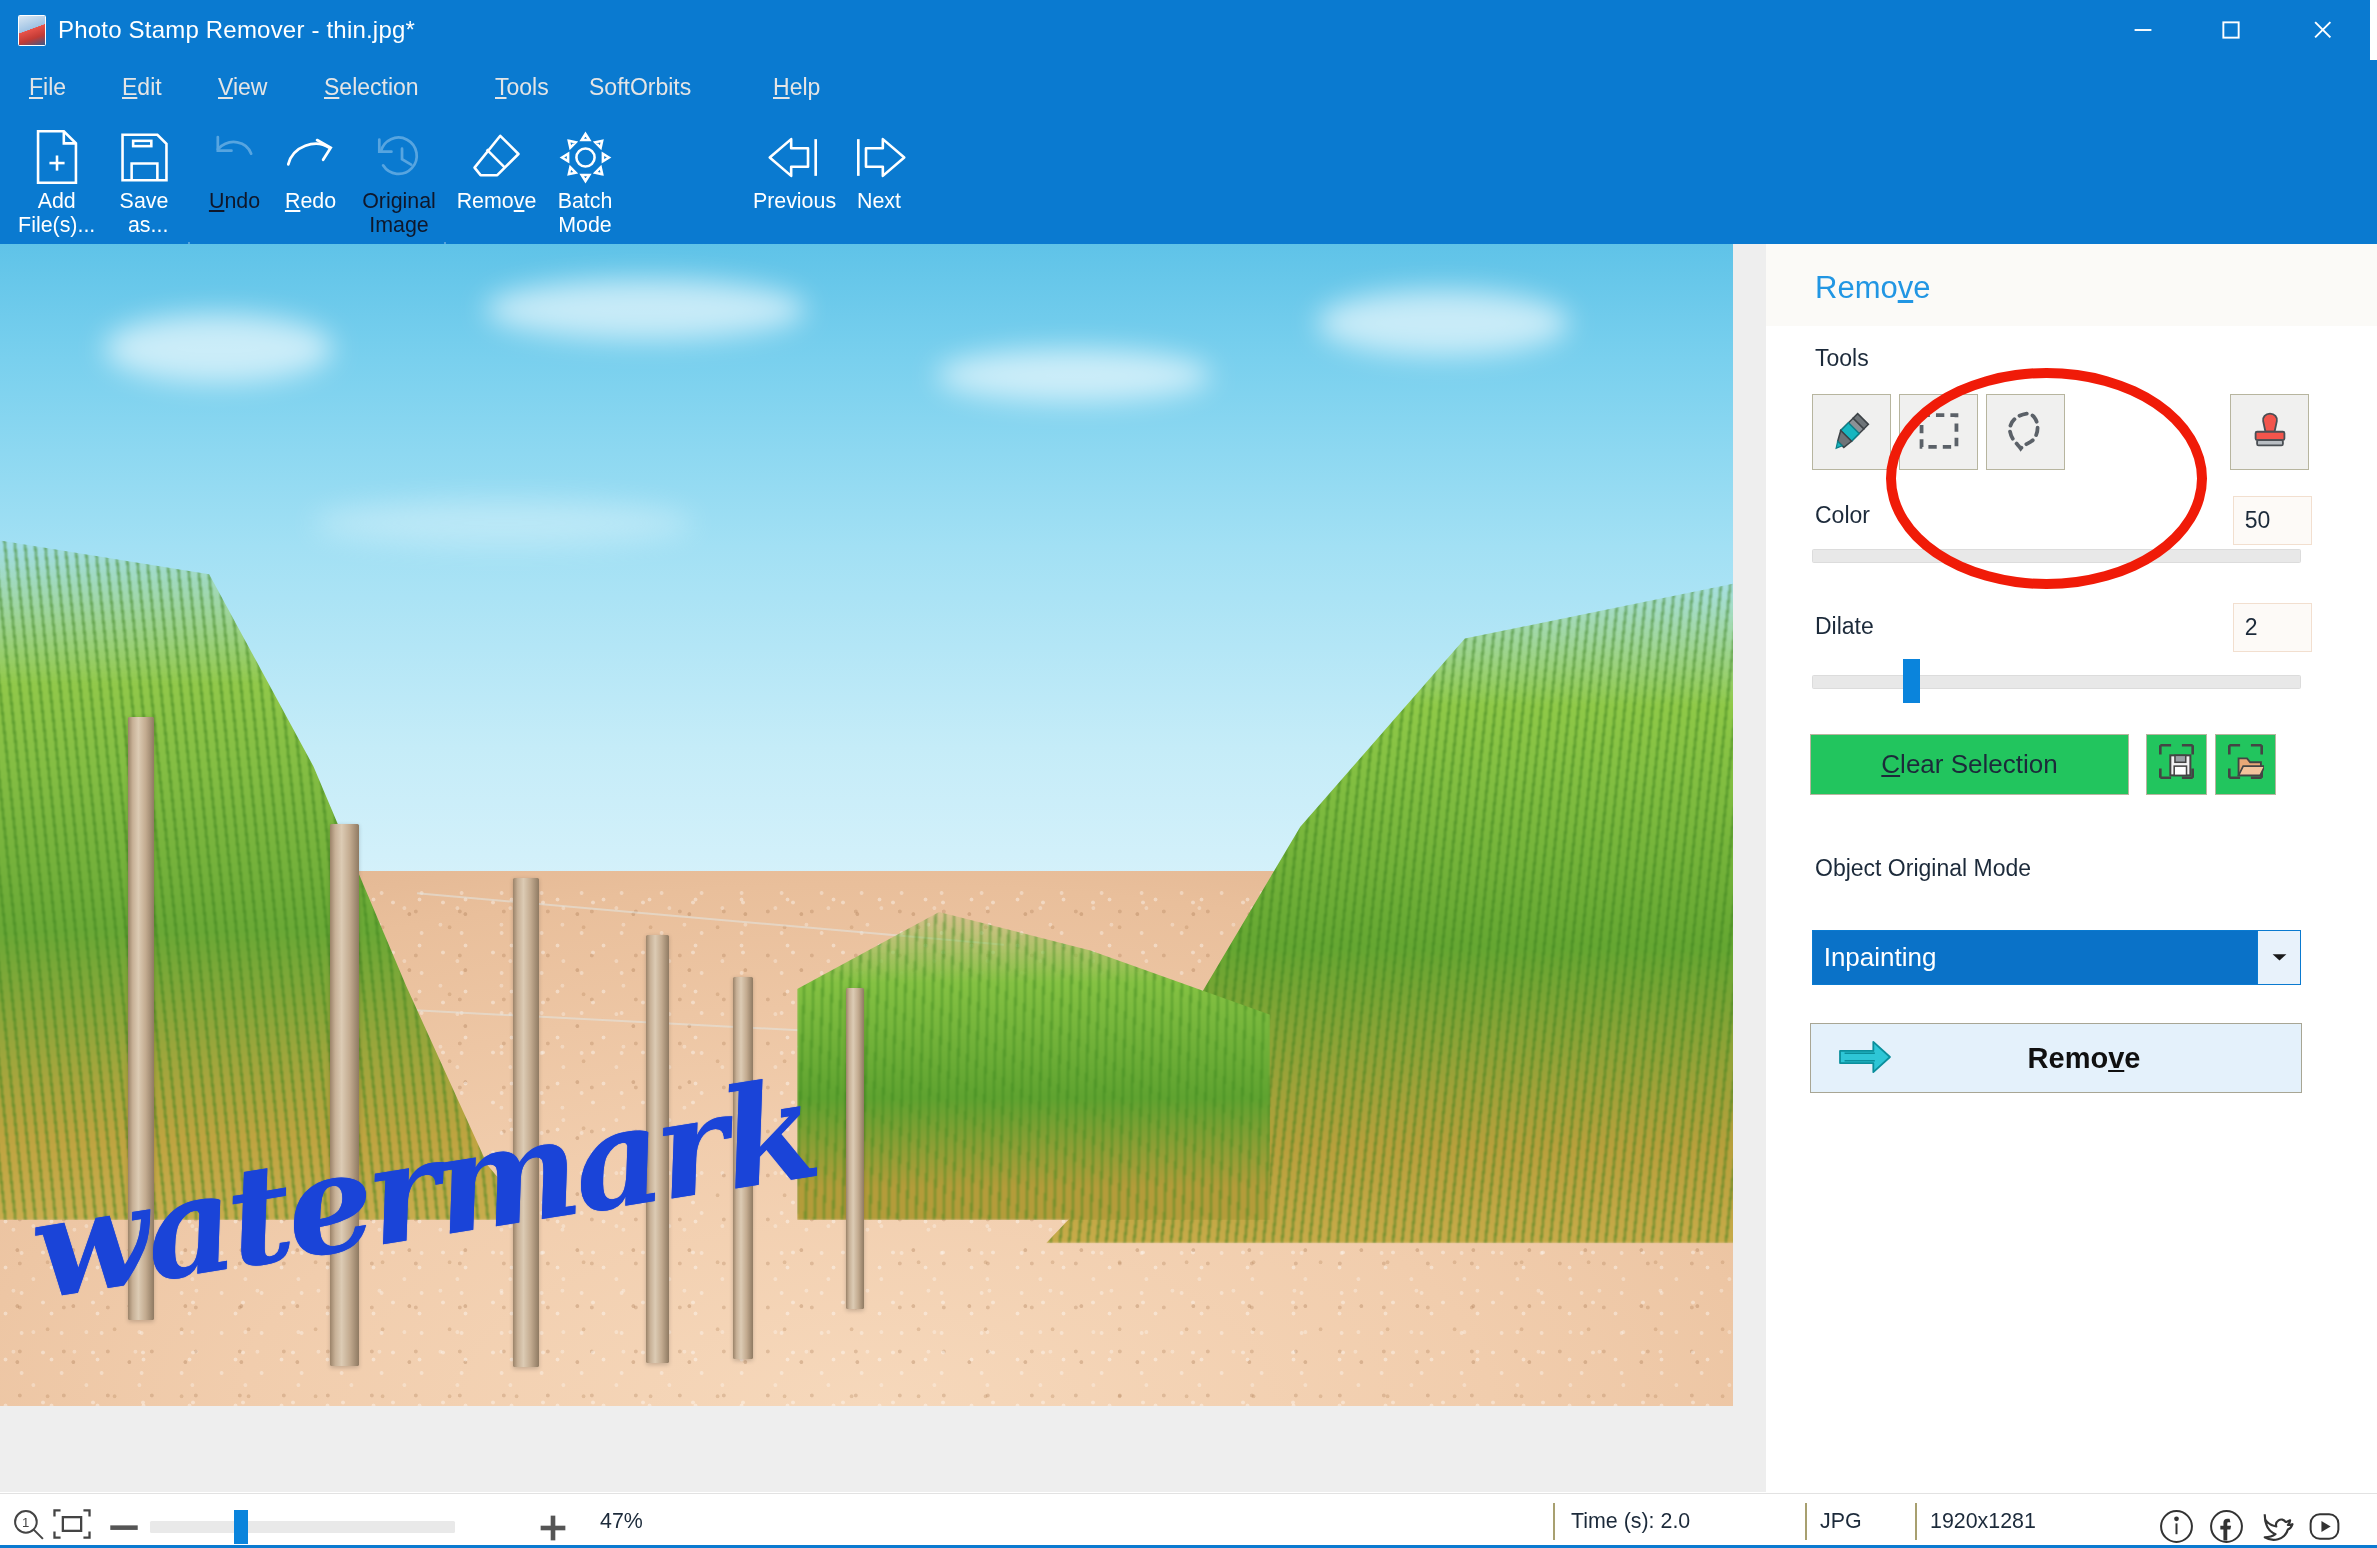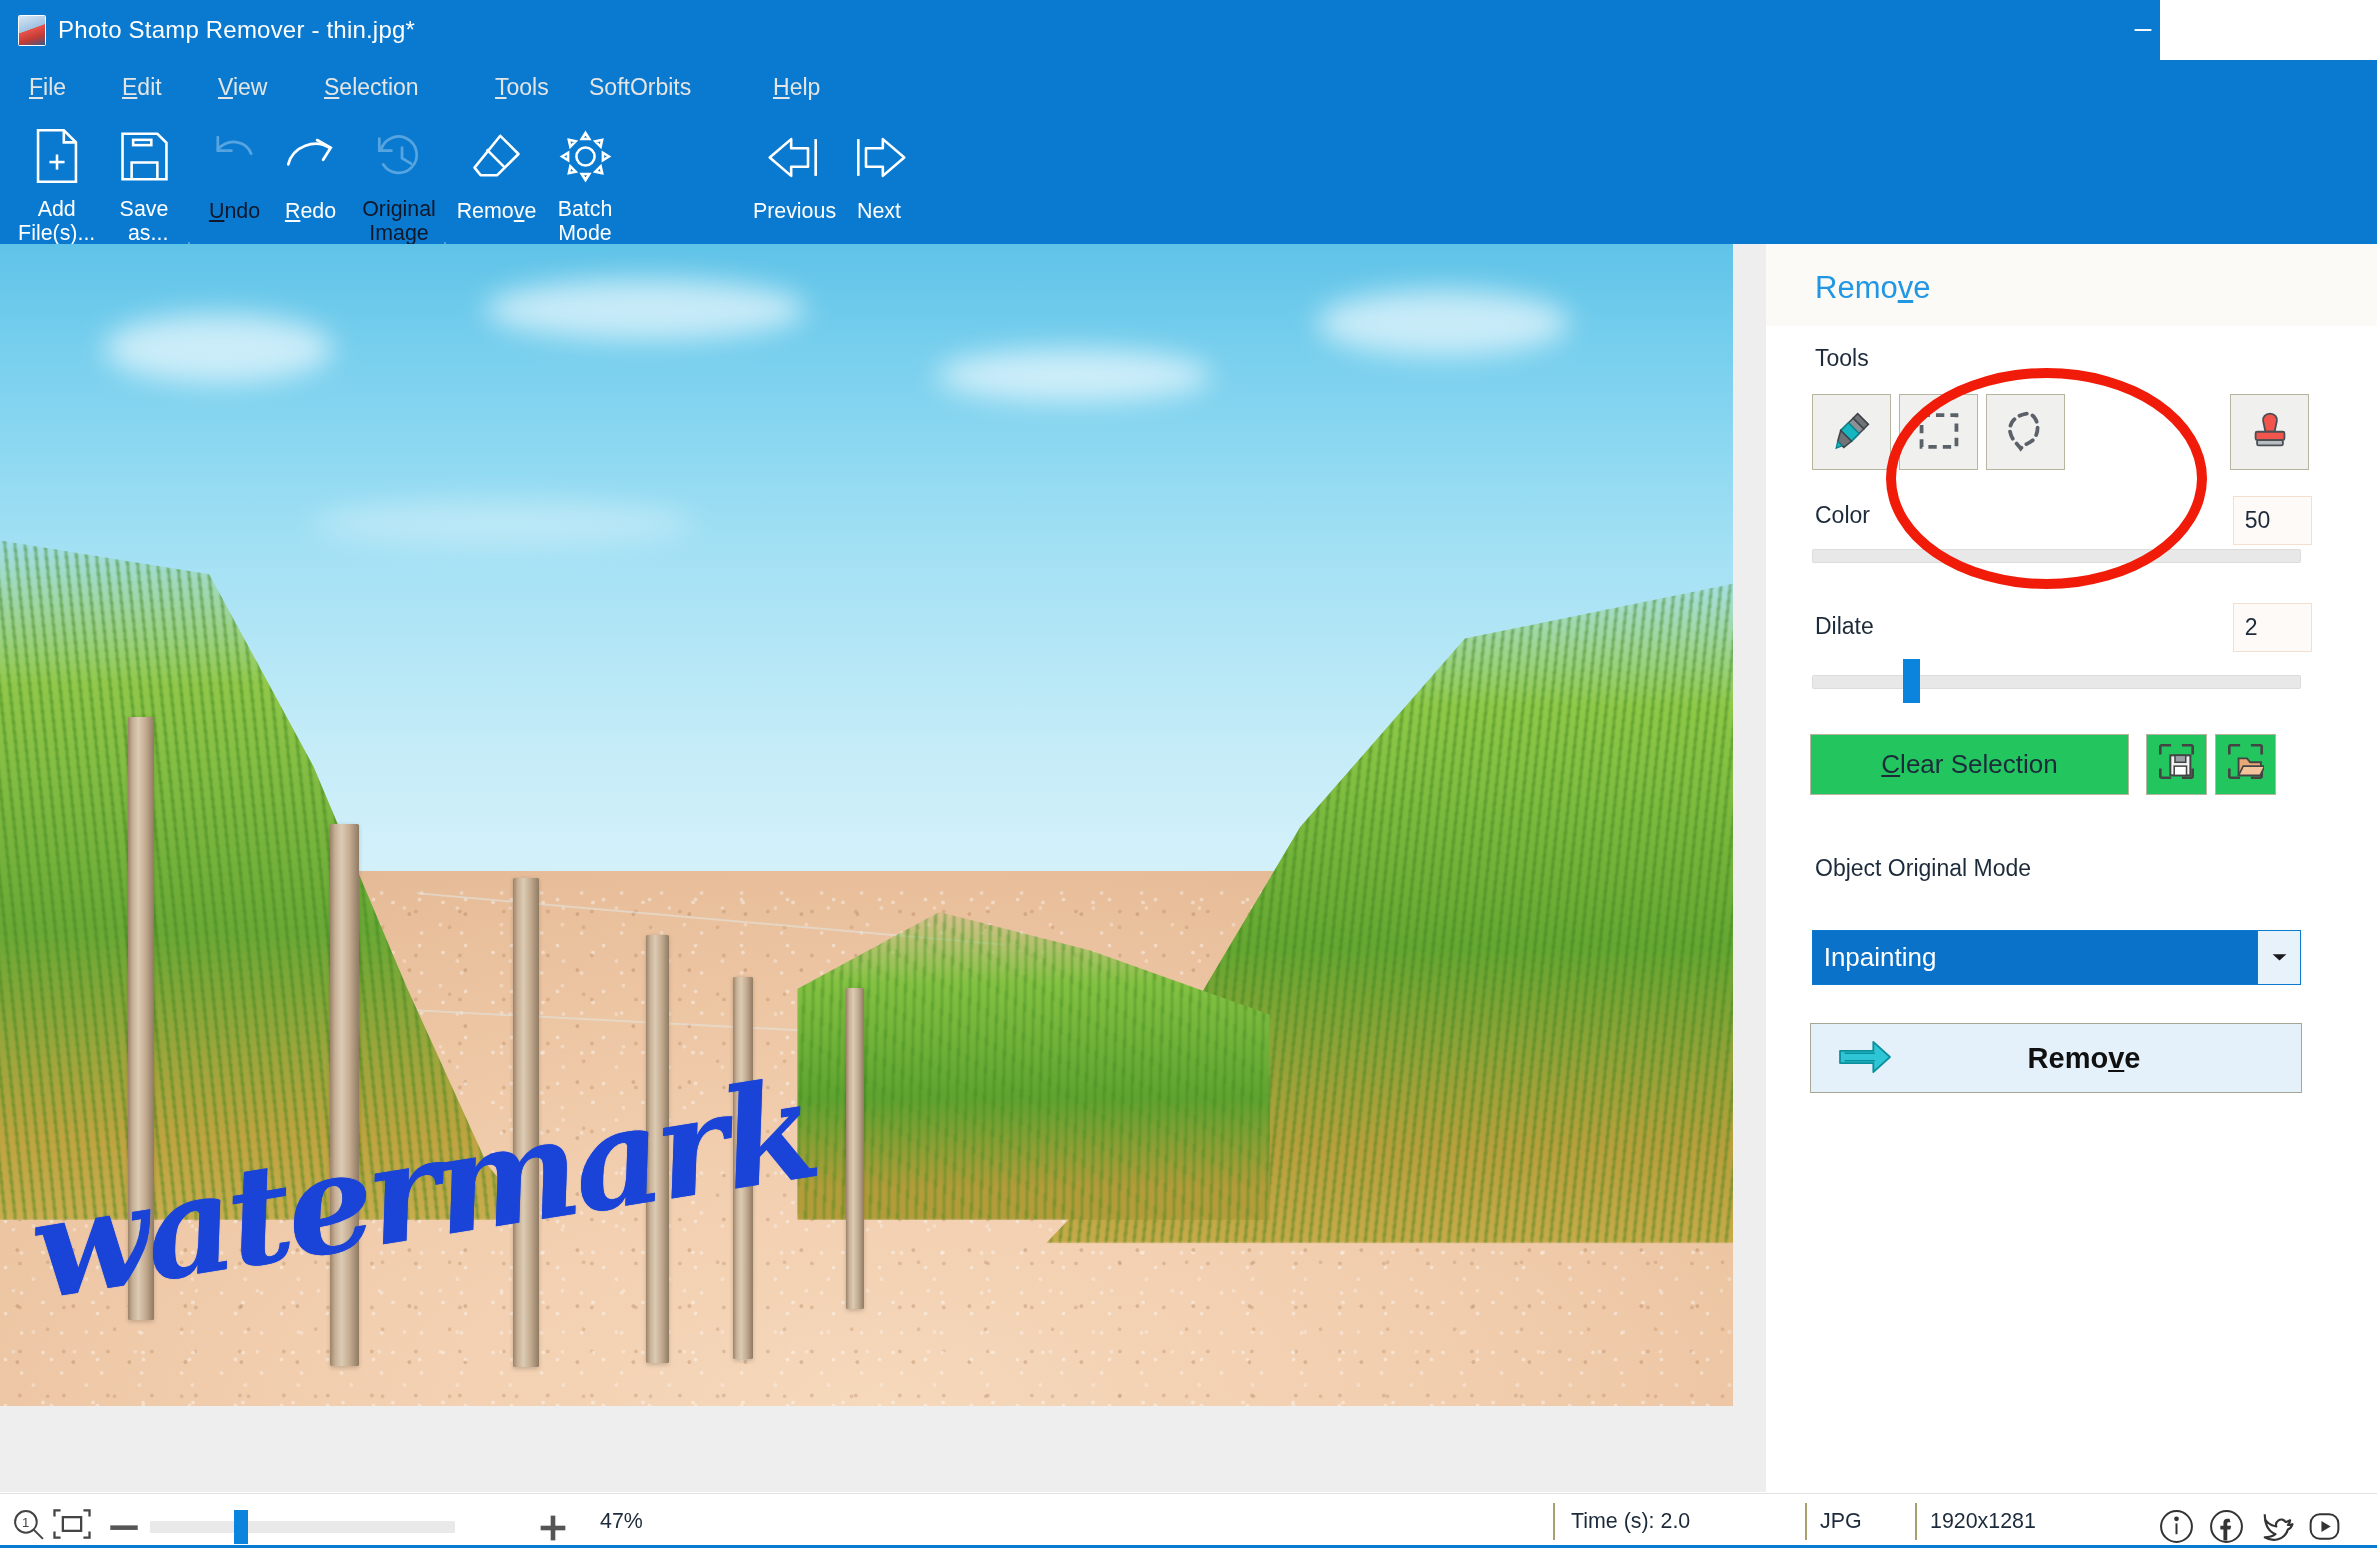--- a/index.html
+++ b/index.html
@@ -6,21 +6,21 @@
   html, body {
     width: 2377px; height: 1548px;
     font-family: "Liberation Sans", sans-serif;
     background: #ffffff;
     overflow: hidden;
   }
   #app { position: relative; width: 2377px; height: 1548px; background:#ffffff; }
 
   
   .titlebar {
-    position:absolute; left:0; top:0; width:2160px; height:60px;
+    position:absolute; left:0; top:0; width:2370px; height:60px;
     background:#0a7ad0;
   }
   .title-icon {
     position:absolute; left:18.3px; top:15.3px; width:27.5px; height:30.5px;
     background:linear-gradient(160deg,#d9e6f2 0%,#9fc3e4 45%,#e8534a 46%,#c23b35 72%,#3a5a8c 100%);
     border:1.5px solid #ffffff; border-radius:1.5px;
   }
   .title-text {
     position:absolute; left:58px; top:15.3px; height:30.5px; line-height:30.5px;
     color:#ffffff; font-size:24px; letter-spacing:0.2px; white-space:nowrap;
@@ -49,21 +49,21 @@
   .toolbar {
     position:absolute; left:0; top:115px; width:2377px; height:130px;
     background:#0a7ad0;
   }
   .tb-btn {
     position:absolute; top:0; height:130px;
     display:flex; flex-direction:column; align-items:center; justify-content:flex-start;
     color:#ffffff; text-align:center;
   }
   .tb-ico { height:63px; display:flex; align-items:center; justify-content:center; margin-top:10.7px; }
-  .tb-lbl { font-size:21.4px; line-height:24px; margin-top:10px; white-space:pre-line; }
+  .tb-lbl { font-size:21.4px; line-height:24px; margin-top:0; white-space:pre-line; }
   .tb-btn.disabled { color:#0f172a; }
   .tb-btn.disabled svg { stroke:#57a5e0; }
   .tb-sep {
     position:absolute; top:127px; width:1.5px; height:107px; background:#55a3dd;
   }
 
   
   .canvas-area {
     position:absolute; left:0; top:244px; width:1766px; height:1248px;
     background:#eeeeee; overflow:hidden;

